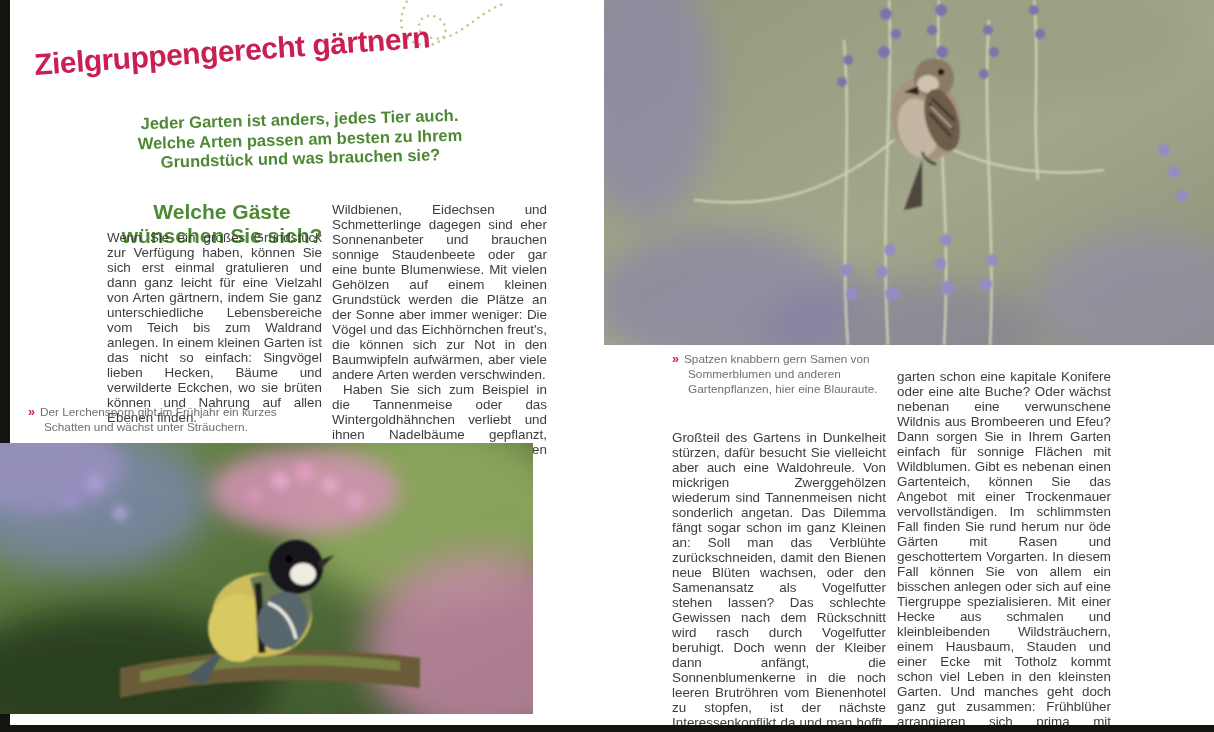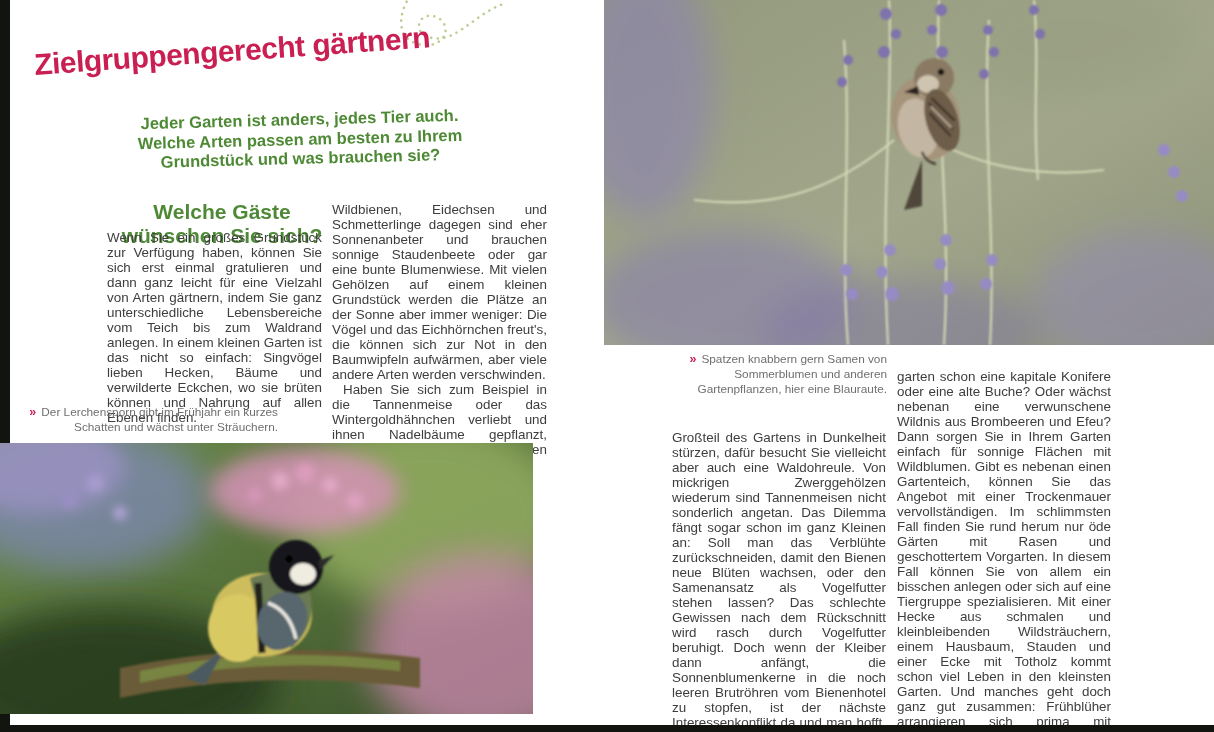--- a/index.html
+++ b/index.html
@@ -27,21 +27,21 @@
   .bodytext { font-size:13.4px; line-height:15px; color:#3d3d3d;
               text-align:justify; hyphens:auto; -webkit-hyphens:auto; }
   .col { position:absolute; width:215px; }
   .l-col1 { left:107px; top:230px; }
   .l-col2 { left:332px; top:202px; }
   .r-col1 { left:672px; top:430px; width:214px; }
   .r-col2 { left:897px; top:369px; width:214px; }
   .indent { text-indent:11px; }
   .para + .para { margin-top:0; }
 
-  .caption { position:absolute; font-size:11.8px; line-height:15px; color:#6f6f6f;text-align:right; }
+  .caption { position:absolute; font-size:11.8px; line-height:15px; color:#6f6f6f; }
   .cap-left  { left:28px; top:405px; width:250px; }
   .cap-right { left:672px; top:352px; width:215px; }
   .caption .chev { color:#c91f52; font-weight:bold; margin-right:5px; font-size:12.5px; }
   .caption .cap-body { display:inline; }
   .cap-hang { padding-left:16px; text-indent:-16px; }
 
   
   .photo { position:absolute; overflow:hidden; }
   .photo-left  { left:0;   top:443px; width:533px; height:271px; }
   .photo-right { left:604px; top:0;   width:610px; height:345px; }

